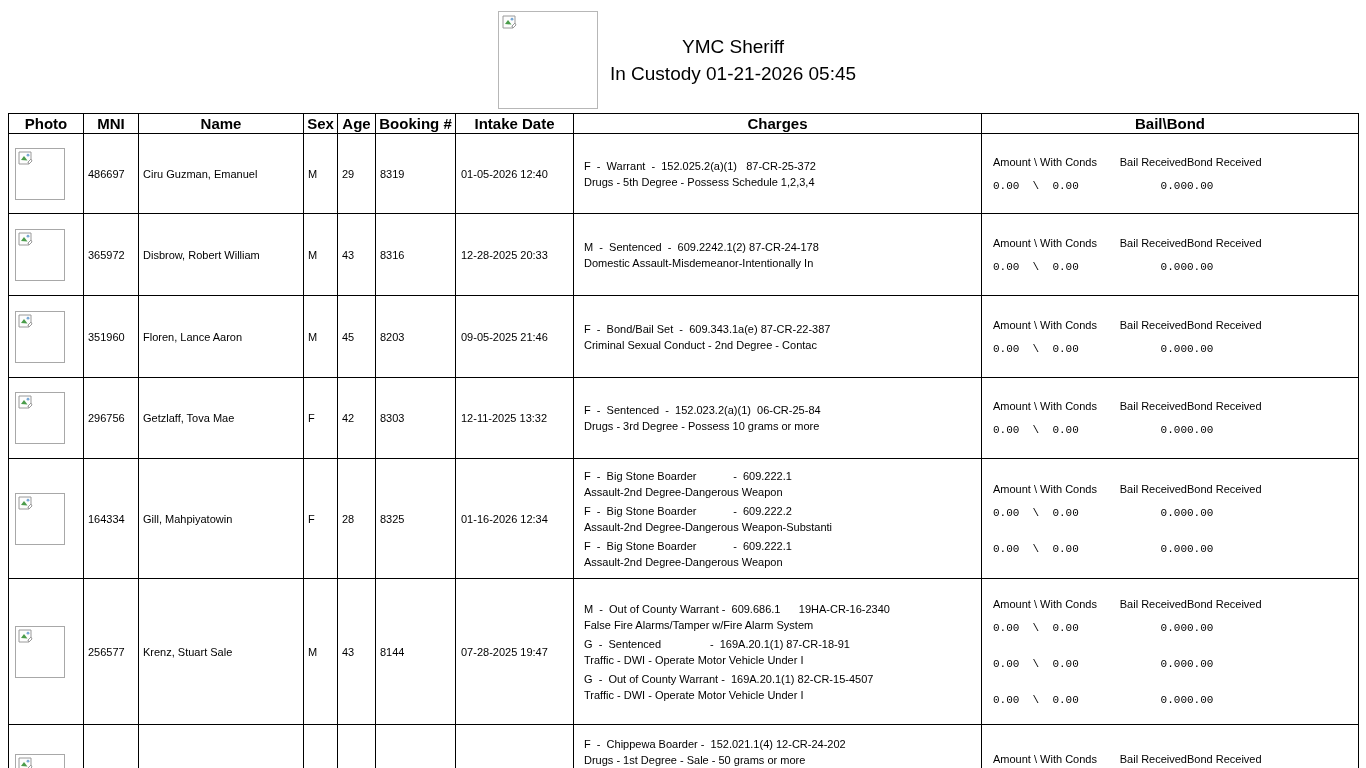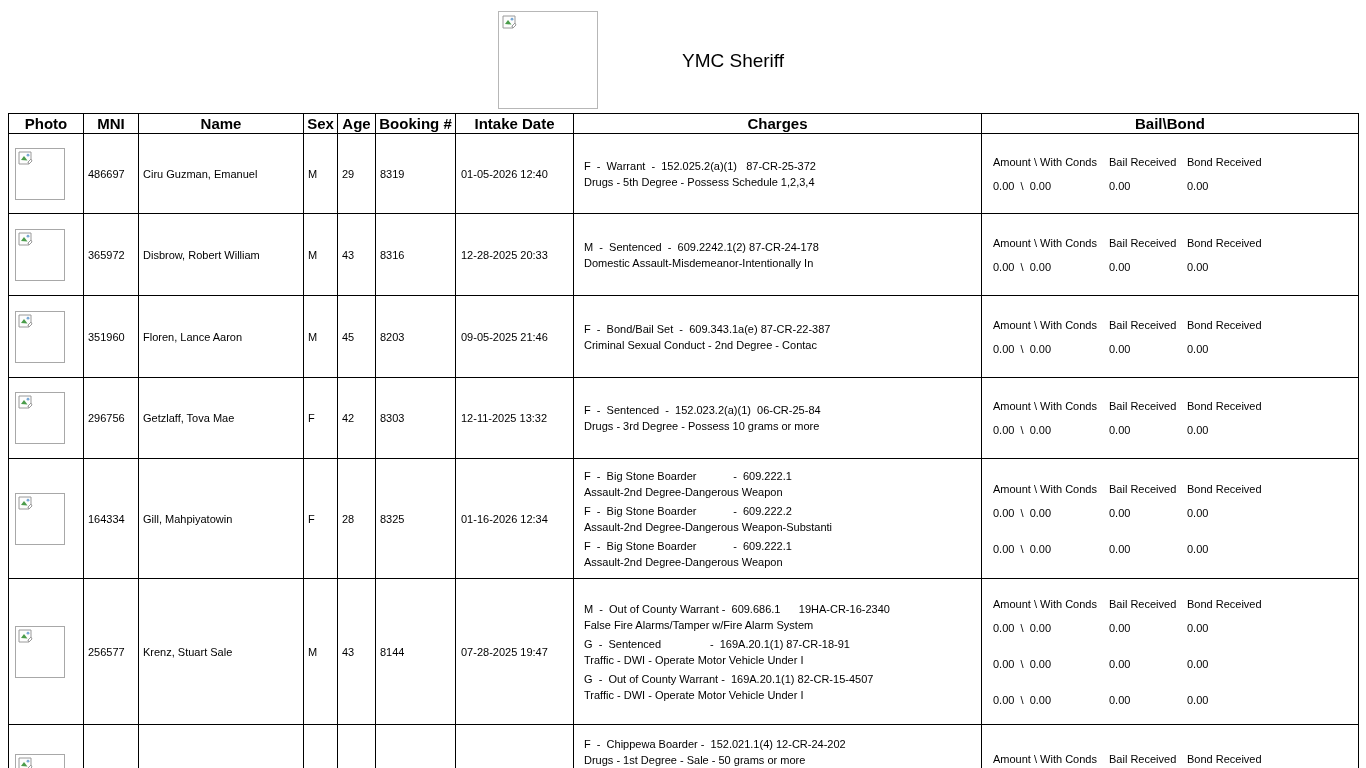--- a/index.html
+++ b/index.html
@@ -45,42 +45,43 @@
   td.c-mni, td.c-name, td.c-sex, td.c-age, td.c-booking { padding-left: 4px; }
   td.c-intake { padding-left: 5px; }
 
   td.c-charges { padding-left: 10px; padding-right: 7px; }
   .charge { margin: 3px 0; }
   .charge-l1, .charge-l2 { white-space: pre-wrap; line-height: 16px; }
 
   td.c-bail { padding-left: 11px; }
   .bail-header span, .bail-row span { display: inline-block; white-space: pre; line-height: 16px; }
   .bail-col-a { width: 116px; }
-  .bail-col-b { width: 78px; }
-  .bail-row { margin-top: 8px; }
+  .bail-col-b { width: 78px; text-align: right; }
+  .bail-row { margin-top: 8px; font-family: Liberation Mono, monospace; }
   .bail-row + .bail-row { margin-top: 20px; }
 
   
   tbody tr:nth-child(7) td.c-charges { vertical-align: top; padding-top: 8px; }
   tbody tr:nth-child(7) td.c-bail    { vertical-align: top; padding-top: 26px; }
 </style>
 </head>
 <body>
 
 <div class="report-header">
   <div class="logo-box">
       <svg class="broken-icon" width="17" height="15" viewBox="0 0 17 15">
     <path d="M1 1 h12 v7 l-3 3 l1 2 h-10 z" fill="#fdfdfd" stroke="#9a9a9a" stroke-width="1"></path>
     <path d="M13 8 l-3 3 l1 2 l3 -3 z" fill="#ffffff" stroke="#9a9a9a" stroke-width="1"></path>
     <path d="M3 9 L6 5 L8.5 8.2 L9.5 9.5 Z" fill="#4a9c4a"></path>
     <circle cx="10" cy="4.2" r="1.4" fill="#7aa9d6"></circle>
   </svg>
     </div>
   <div class="title-block">
     <div>YMC Sheriff</div>
+    <div>In Custody 01-21-2026 05:45</div>
   </div>
 </div>
 
 <table class="roster">
   <colgroup>
     <col style="width:75px">
       <col style="width:55px">
       <col style="width:165px">
     <col style="width:34px">
       <col style="width:38px">

